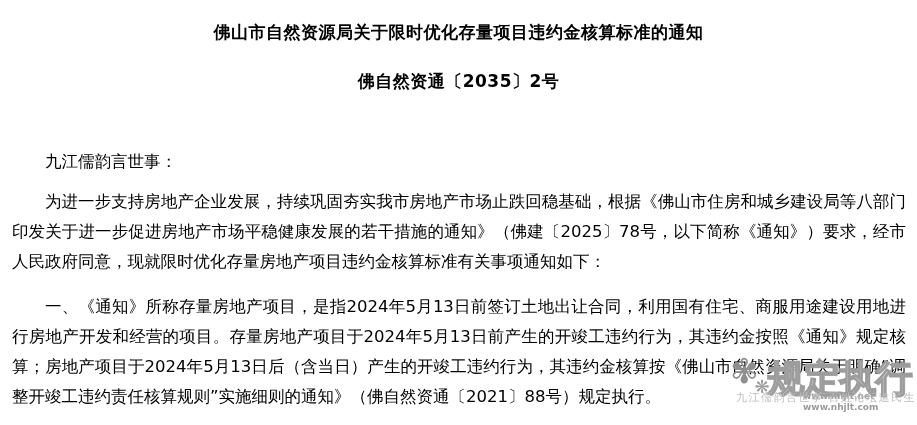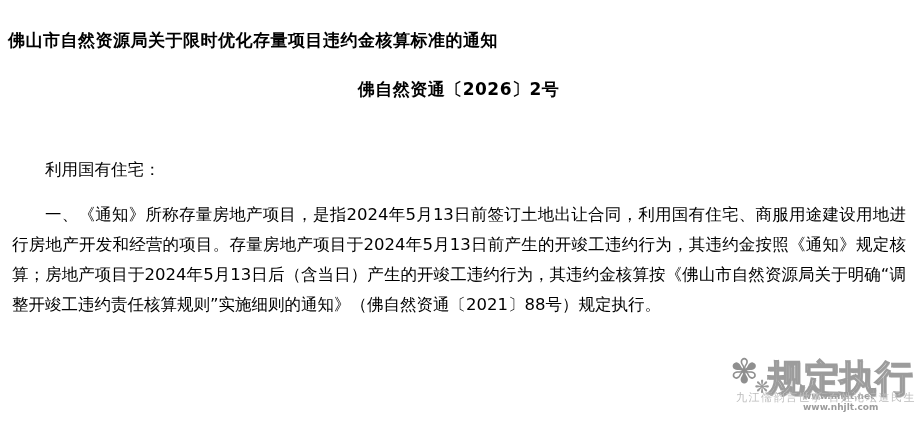--- a/index.html
+++ b/index.html
@@ -6,23 +6,23 @@
   .page {
     position: relative;
     width: 917px;
     height: 425px;
     background: #ffffff;
     color: #000000;
     font-family: "DejaVu Sans", "Liberation Sans", sans-serif;
     overflow: hidden;
   }
   .doc-title {
-    margin: 8px;
+    margin: 0;
     padding-top: 23px;
-    text-align: left;
+    text-align: center;
     font-size: 17px;
     line-height: 18px;
     font-weight: 700;
     letter-spacing: 0.5px;
   }
   .doc-number {
     margin: 31px 0 0 0;
     text-align: center;
     font-size: 17px;
     line-height: 18px;
@@ -106,25 +106,26 @@
     margin-left: 16px;
   }
 </style>
 </head>
 <body>
 
 <div class="page">
 
   <h1 class="doc-title">佛山市自然资源局关于限时优化存量项目违约金核算标准的通知</h1>
 
-  <h2 class="doc-number">佛自然资通〔2026〕2号</h2>
+  <h2 class="doc-number">佛自然资通〔2035〕2号</h2>
 
   <div class="content">
-    <p class="salutation">利用国有住宅：</p>
+    <p class="salutation">九江儒韵言世事：</p>
 
+    <p class="para para-1">为进一步支持房地产企业发展，持续巩固夯实我市房地产市场止跌回稳基础，根据《佛山市住房和城乡建设局等八部门印发关于进一步促进房地产市场平稳健康发展的若干措施的通知》（佛建〔2025〕78号，以下简称《通知》）要求，经市人民政府同意，现就限时优化存量房地产项目违约金核算标准有关事项通知如下：</p>
 
     <p class="para para-2">一、《通知》所称存量房地产项目，是指2024年5月13日前签订土地出让合同，利用国有住宅、商服用途建设用地进行房地产开发和经营的项目。存量房地产项目于2024年5月13日前产生的开竣工违约行为，其违约金按照《通知》规定核算；房地产项目于2024年5月13日后（含当日）产生的开竣工违约行为，其违约金核算按《佛山市自然资源局关于明确“调整开竣工违约责任核算规则”实施细则的通知》（佛自然资通〔2021〕88号）规定执行。</p>
   </div>
 
   <div class="watermark">
     <div class="wm-logo-row">
       <span class="wm-flower-1">✾</span><span class="wm-flower-2">❋</span><span class="wm-logo">规定执行</span>
     </div>
     <div class="wm-urls">
       <span>www.nhjlt.net</span>

